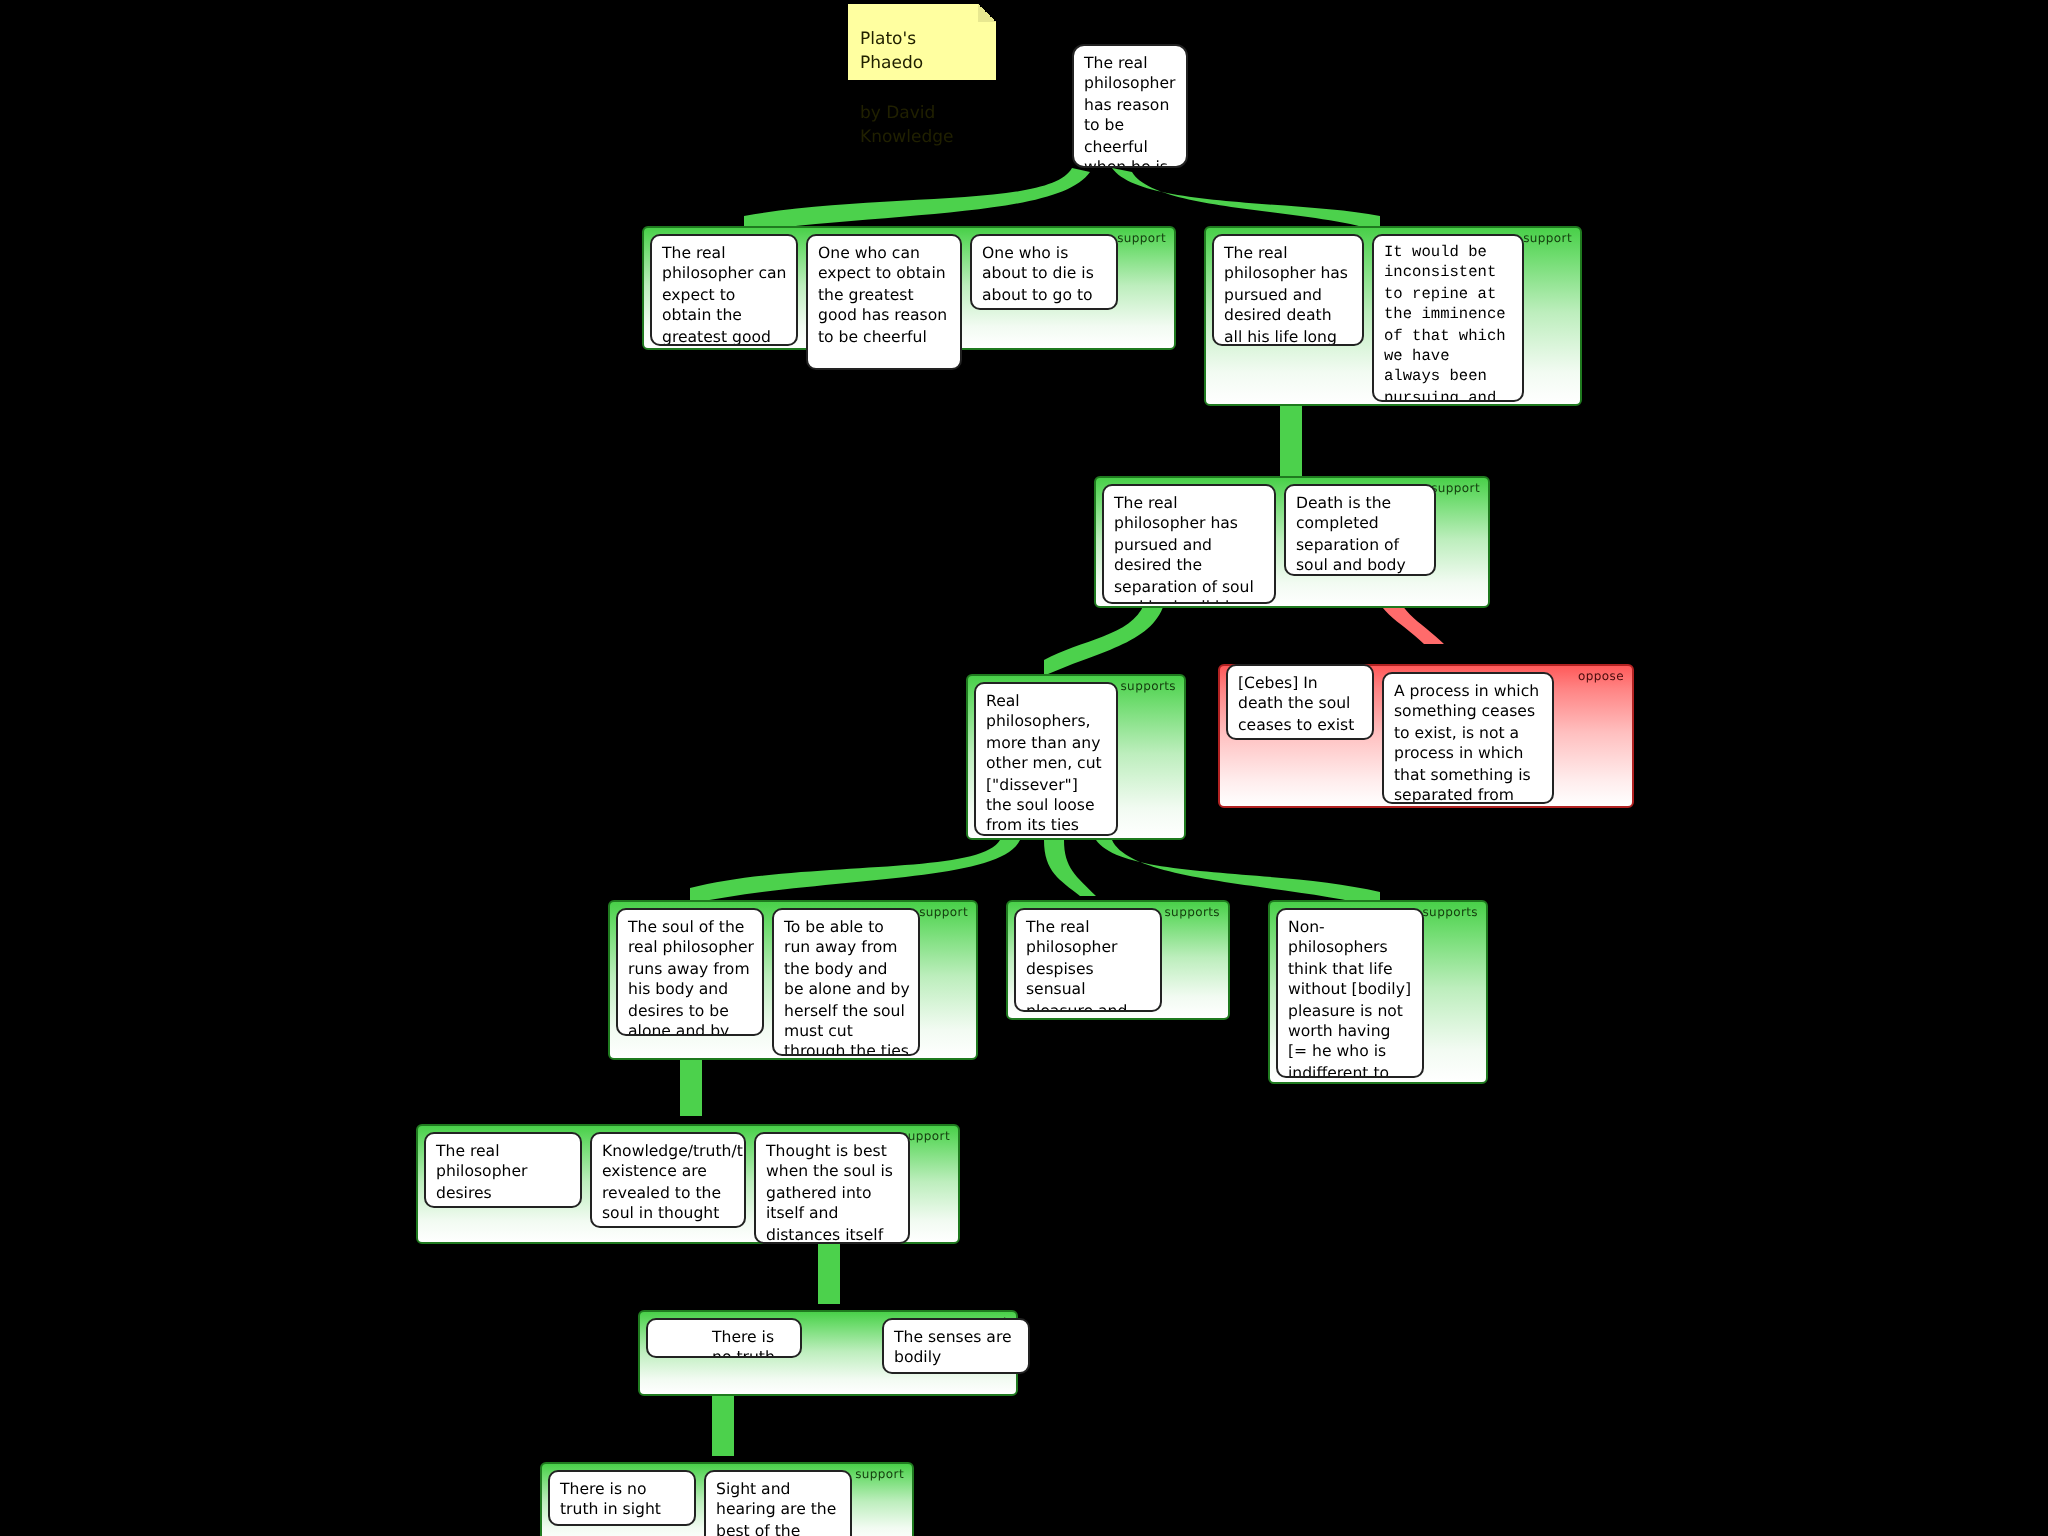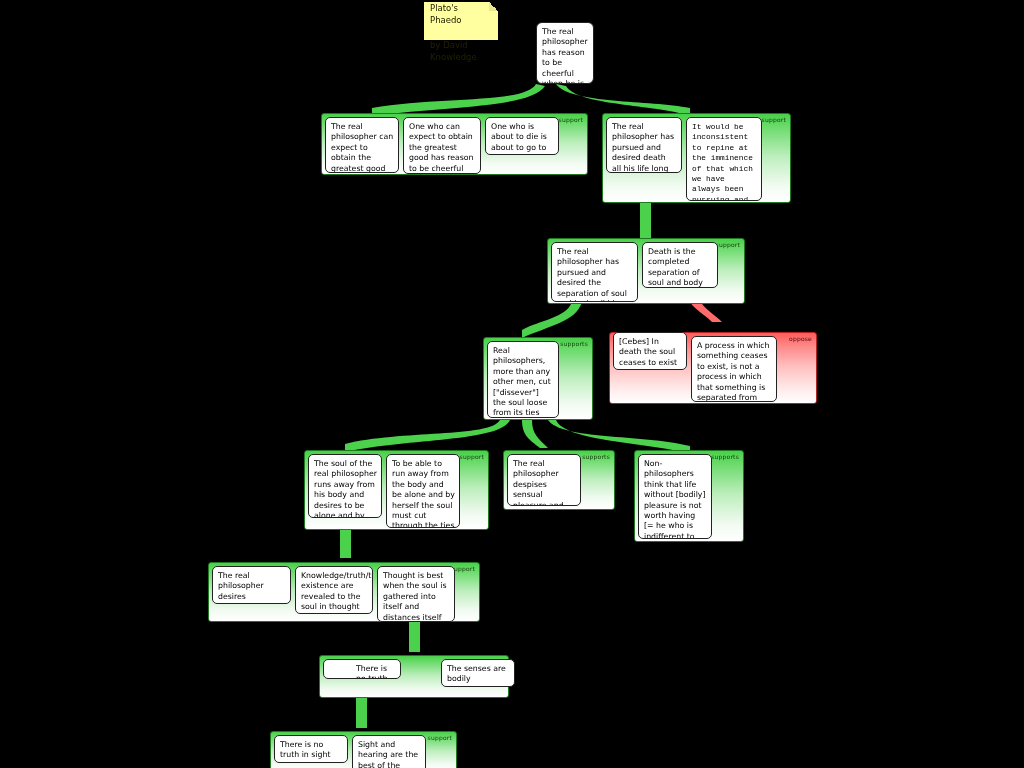--- a/index.html
+++ b/index.html
@@ -3,21 +3,21 @@
 <meta charset="utf-8">
 <style>
   html,body{margin:0;padding:0;background:#000;}
   body{width:1024px;height:768px;position:relative;overflow:hidden;
        font-family:"DejaVu Sans","Liberation Sans",sans-serif;}
   #canvas{position:absolute;left:0;top:0;width:1024px;height:768px;}
   #links{position:absolute;left:0;top:0;width:1024px;height:768px;pointer-events:none;}
 
   
   .note{position:absolute;background:#ffffa0;color:#202000;
-        font-size:8.5px;line-height:12px;padding:0 6px;box-sizing:border-box;}
+        font-size:8.5px;line-height:12px;padding:12px 6px;box-sizing:border-box;}
   .note .fold{position:absolute;right:0;top:0;width:9px;height:9px;
         background:linear-gradient(225deg,#000 0 50%,#e8e890 50% 100%);}
   .note .l1{display:block;}
   .note .l2{display:block;margin-top:13px;}
 
   
   .group{position:absolute;box-sizing:border-box;border-radius:3px;
          border:1px solid #1f7a1f;}
   .group.support{background:linear-gradient(180deg,#49d049 0%,#6fdc6f 16%,#bdeebd 48%,#f2fbf2 82%,#ffffff 100%);}
   .group.oppose{background:linear-gradient(180deg,#ff5a5a 0%,#ff8383 16%,#ffc0c0 48%,#ffeded 82%,#ffffff 100%);
@@ -72,21 +72,21 @@
     <span class="l1">Plato's Phaedo</span>
     <span class="l2">by David Knowledge</span>
   </div>
 
   <div class="box root" style="left:536px;top:22px;width:58px;height:62px;">The real philosopher has reason to be cheerful when he is about to die</div>
 
   <div class="group support" style="left:321px;top:113px;width:267px;height:62px;">
     <span class="tag">support</span>
   </div>
   <div class="box" style="left:325px;top:117px;width:74px;height:56px;">The real philosopher can expect to obtain the greatest good in the other world</div>
-  <div class="box" style="left:403px;top:117px;width:78px;height:57px;">One who can expect to obtain the greatest good has reason to be cheerful</div>
+  <div class="box" style="left:403px;top:117px;width:78px;height:68px;">One who can expect to obtain the greatest good has reason to be cheerful</div>
   <div class="box" style="left:485px;top:117px;width:74px;height:38px;">One who is about to die is about to go to the other world</div>
 
   <div class="group support" style="left:602px;top:113px;width:189px;height:90px;">
     <span class="tag">support</span>
   </div>
   <div class="box" style="left:606px;top:117px;width:76px;height:56px;">The real philosopher has pursued and desired death all his life long</div>
   <div class="box" style="left:686px;top:117px;width:76px;height:84px;font-family:Liberation Mono, monospace;">It would be inconsistent to repine at the imminence of that which we have always been pursuing and desiring</div>
 
   <div class="group support" style="left:547px;top:238px;width:198px;height:66px;">
     <span class="tag">support</span>

